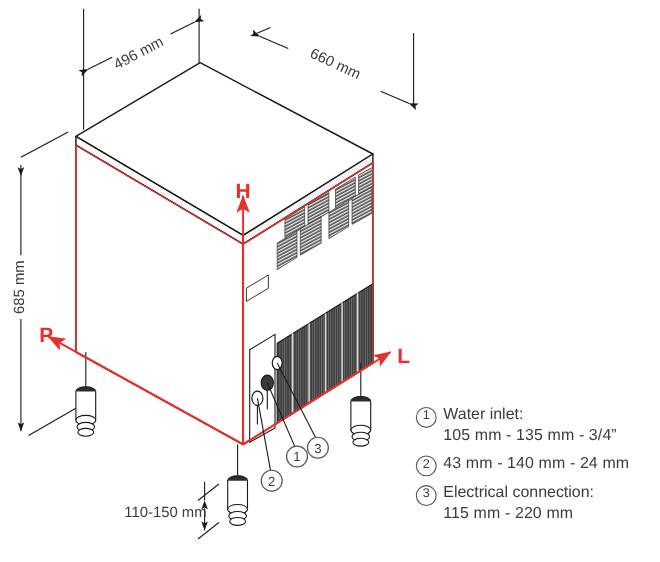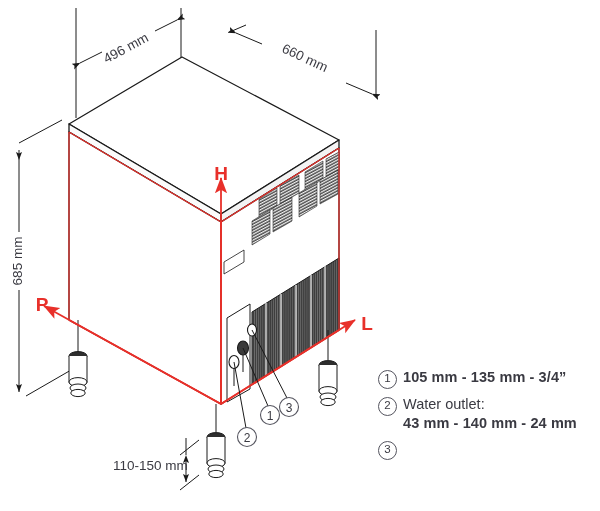--- a/index.html
+++ b/index.html
@@ -29,21 +29,21 @@
     border-radius:50%;
     font-size:11.5px;
     line-height:15px;
     text-align:center;
     color:#3a3a42;
     margin-right:6px;
     margin-top:2px;
   }
   .legend-text{flex:1 1 auto;}
   .legend-title{white-space:nowrap;}
-  .legend-spec{white-space:nowrap;letter-spacing:.1px;font-weight:bold;}
+  .legend-spec{white-space:nowrap;letter-spacing:.1px;}
 </style>
 </head>
 <body>
 
 <div id="stage">
 
   <svg id="drawing" viewBox="0 0 600 511">
     <defs>
       <marker id="ah-black" markerWidth="9" markerHeight="9" refX="8" refY="3.2" orient="auto">
         <path d="M0,0 L8.5,3.2 L0,6.4 L1.8,3.2 Z" fill="#1a1a1a"></path>
@@ -218,31 +218,35 @@
     <text x="42" y="311" text-anchor="middle" font-family="Liberation Sans, sans-serif" font-size="19" font-weight="bold" fill="#e8302a">P</text>
 
     <text x="367" y="330" text-anchor="middle" font-family="Liberation Sans, sans-serif" font-size="19" font-weight="bold" fill="#e8302a">L</text>
   </svg>
 
   <div class="legend">
 
     <div class="legend-row">
       <div class="legend-num">1</div>
       <div class="legend-text">
+        <div class="legend-title">Water inlet:</div>
         <div class="legend-spec">105 mm  - 135 mm  - 3/4”</div>
       </div>
     </div>
 
     <div class="legend-row">
       <div class="legend-num">2</div>
       <div class="legend-text">
-        <div class="legend-title">Water outlet:</div>
         <div class="legend-spec">43 mm - 140 mm - 24 mm</div>
       </div>
     </div>
 
     <div class="legend-row">
       <div class="legend-num">3</div>
+      <div class="legend-text">
+        <div class="legend-title">Electrical connection:</div>
+        <div class="legend-spec">115 mm - 220 mm</div>
+      </div>
     </div>
 
   </div>
 
 </div>
 
 </body></html>

